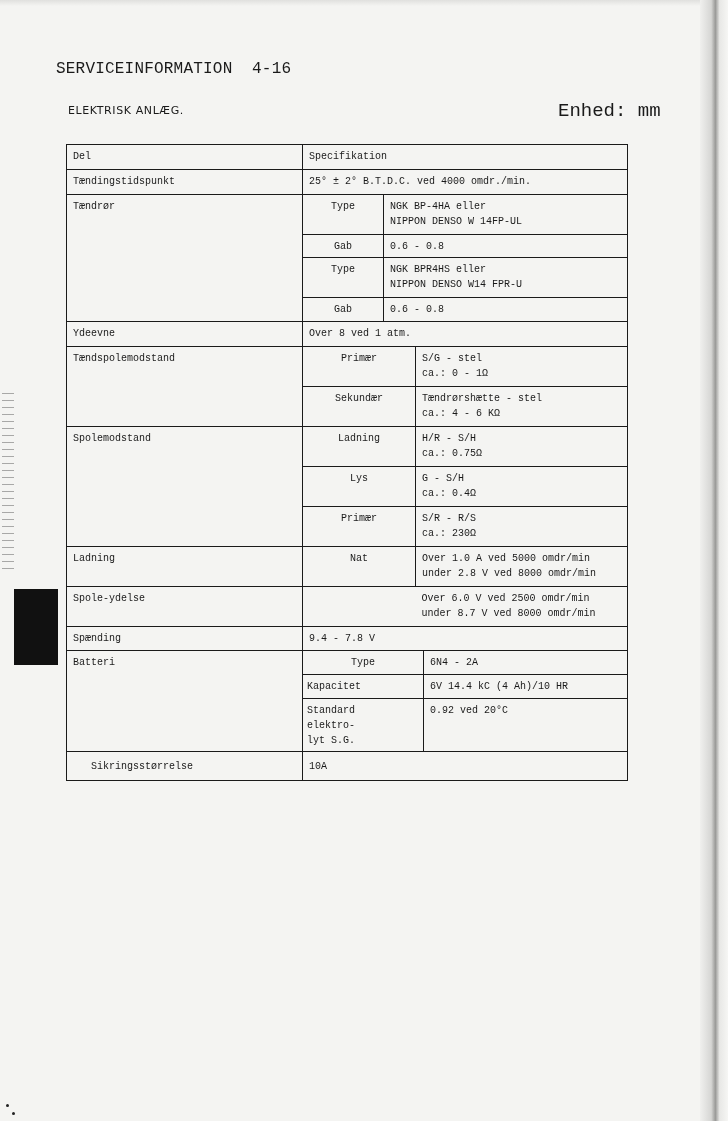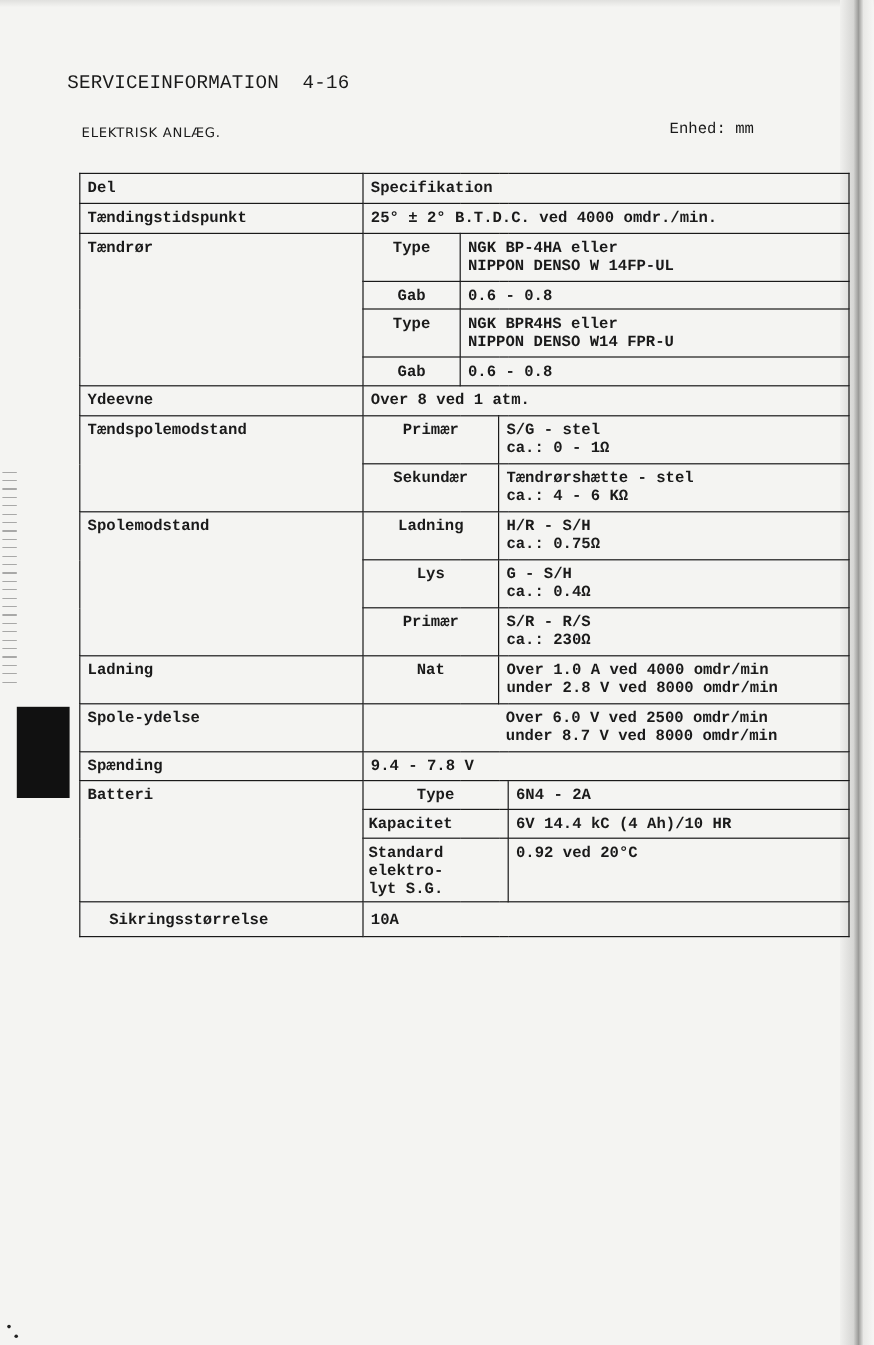--- a/index.html
+++ b/index.html
@@ -21,37 +21,37 @@
     position: absolute; left: 56px; top: 60px;
     font-size: 16px; letter-spacing: 0.2px;
   }
   .section-title {
     position: absolute; left: 68px; top: 104px;
     font-family: "DejaVu Sans", "Liberation Sans", sans-serif;
     font-size: 11px; letter-spacing: 0.6px;
   }
   .unit-label {
     position: absolute; left: 558px; top: 100px;
-    font-size: 13px;
+    font-size: 19px;
   }
   .black-tab {
     position: absolute; left: 14px; top: 589px; width: 44px; height: 76px;
     background: #111;
   }
   .scan-speckle {
     position: absolute; left: 2px; top: 390px; width: 12px; height: 180px;
     background: repeating-linear-gradient(to bottom, transparent 0 3px, #6a6a6a 3px 4px, transparent 4px 7px);
     opacity: 0.55;
   }
   .dot { position: absolute; width: 3px; height: 3px; background: #222; border-radius: 50%; }
 
   table.spec {
-    position: absolute; left: 66px; top: 144px; width: 642px;
+    position: absolute; left: 66px; top: 144px; width: 562px;
     border-collapse: collapse; table-layout: fixed;
-    font-size: 13px; line-height: 15px; font-weight: bold;
+    font-size: 10px; line-height: 15px;
   }
   table.spec td {
     border: 1.5px solid #1a1a1a; vertical-align: top;
     padding: 4px 6px 3px 6px; white-space: pre-line;
   }
   table.spec tr { height: 24px; }
   .sub-label { text-align: center; }
 </style>
 </head>
 <body>
@@ -137,21 +137,21 @@
   </tr>
   <tr style="height:40px">
     <td colspan="2" class="sub-label">Primær</td>
     <td colspan="2">S/R - R/S
 ca.: 230Ω</td>
   </tr>
 
   <tr style="height:40px">
     <td>Ladning</td>
     <td colspan="2" class="sub-label">Nat</td>
-    <td colspan="2">Over 1.0 A ved 4000 omdr/min
+    <td colspan="2">Over 1.0 A ved 5000 omdr/min
 under 2.8 V ved 8000 omdr/min</td>
   </tr>
 
   <tr style="height:40px">
     <td>Spole-ydelse</td>
     <td colspan="2" style="border-right:none;"></td>
     <td colspan="2" style="border-left:none;">Over 6.0 V ved 2500 omdr/min
 under 8.7 V ved 8000 omdr/min</td>
   </tr>
 

